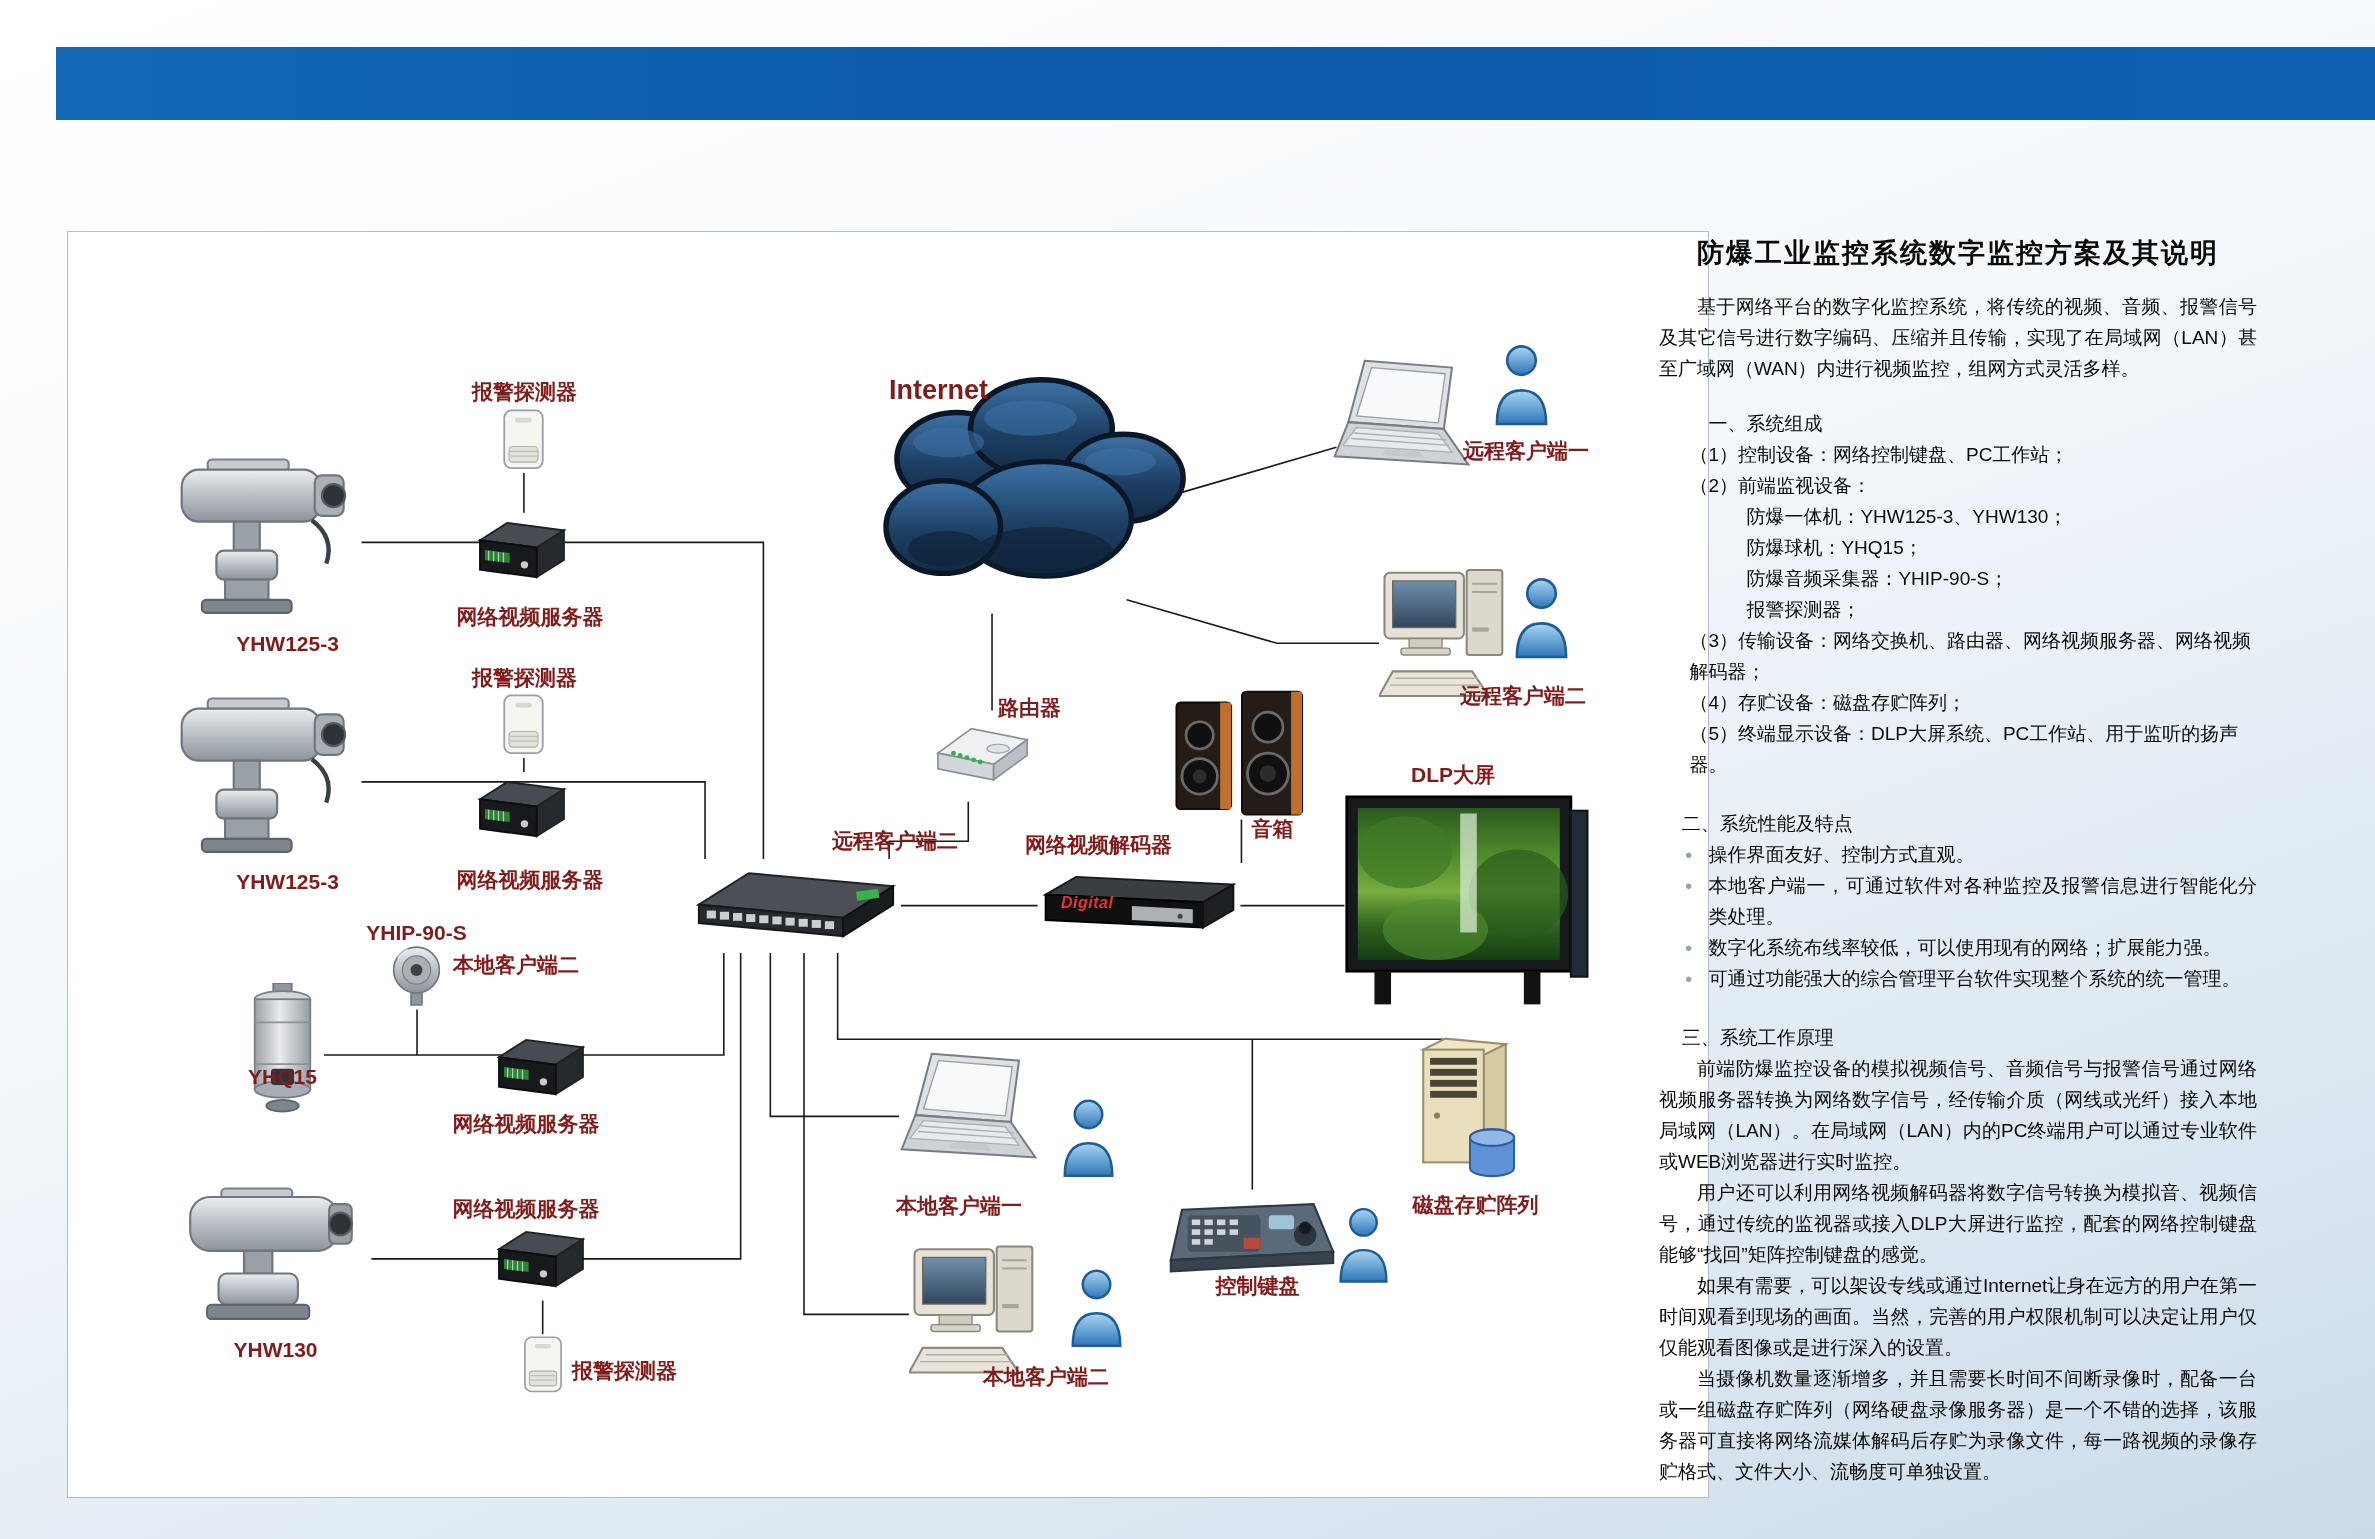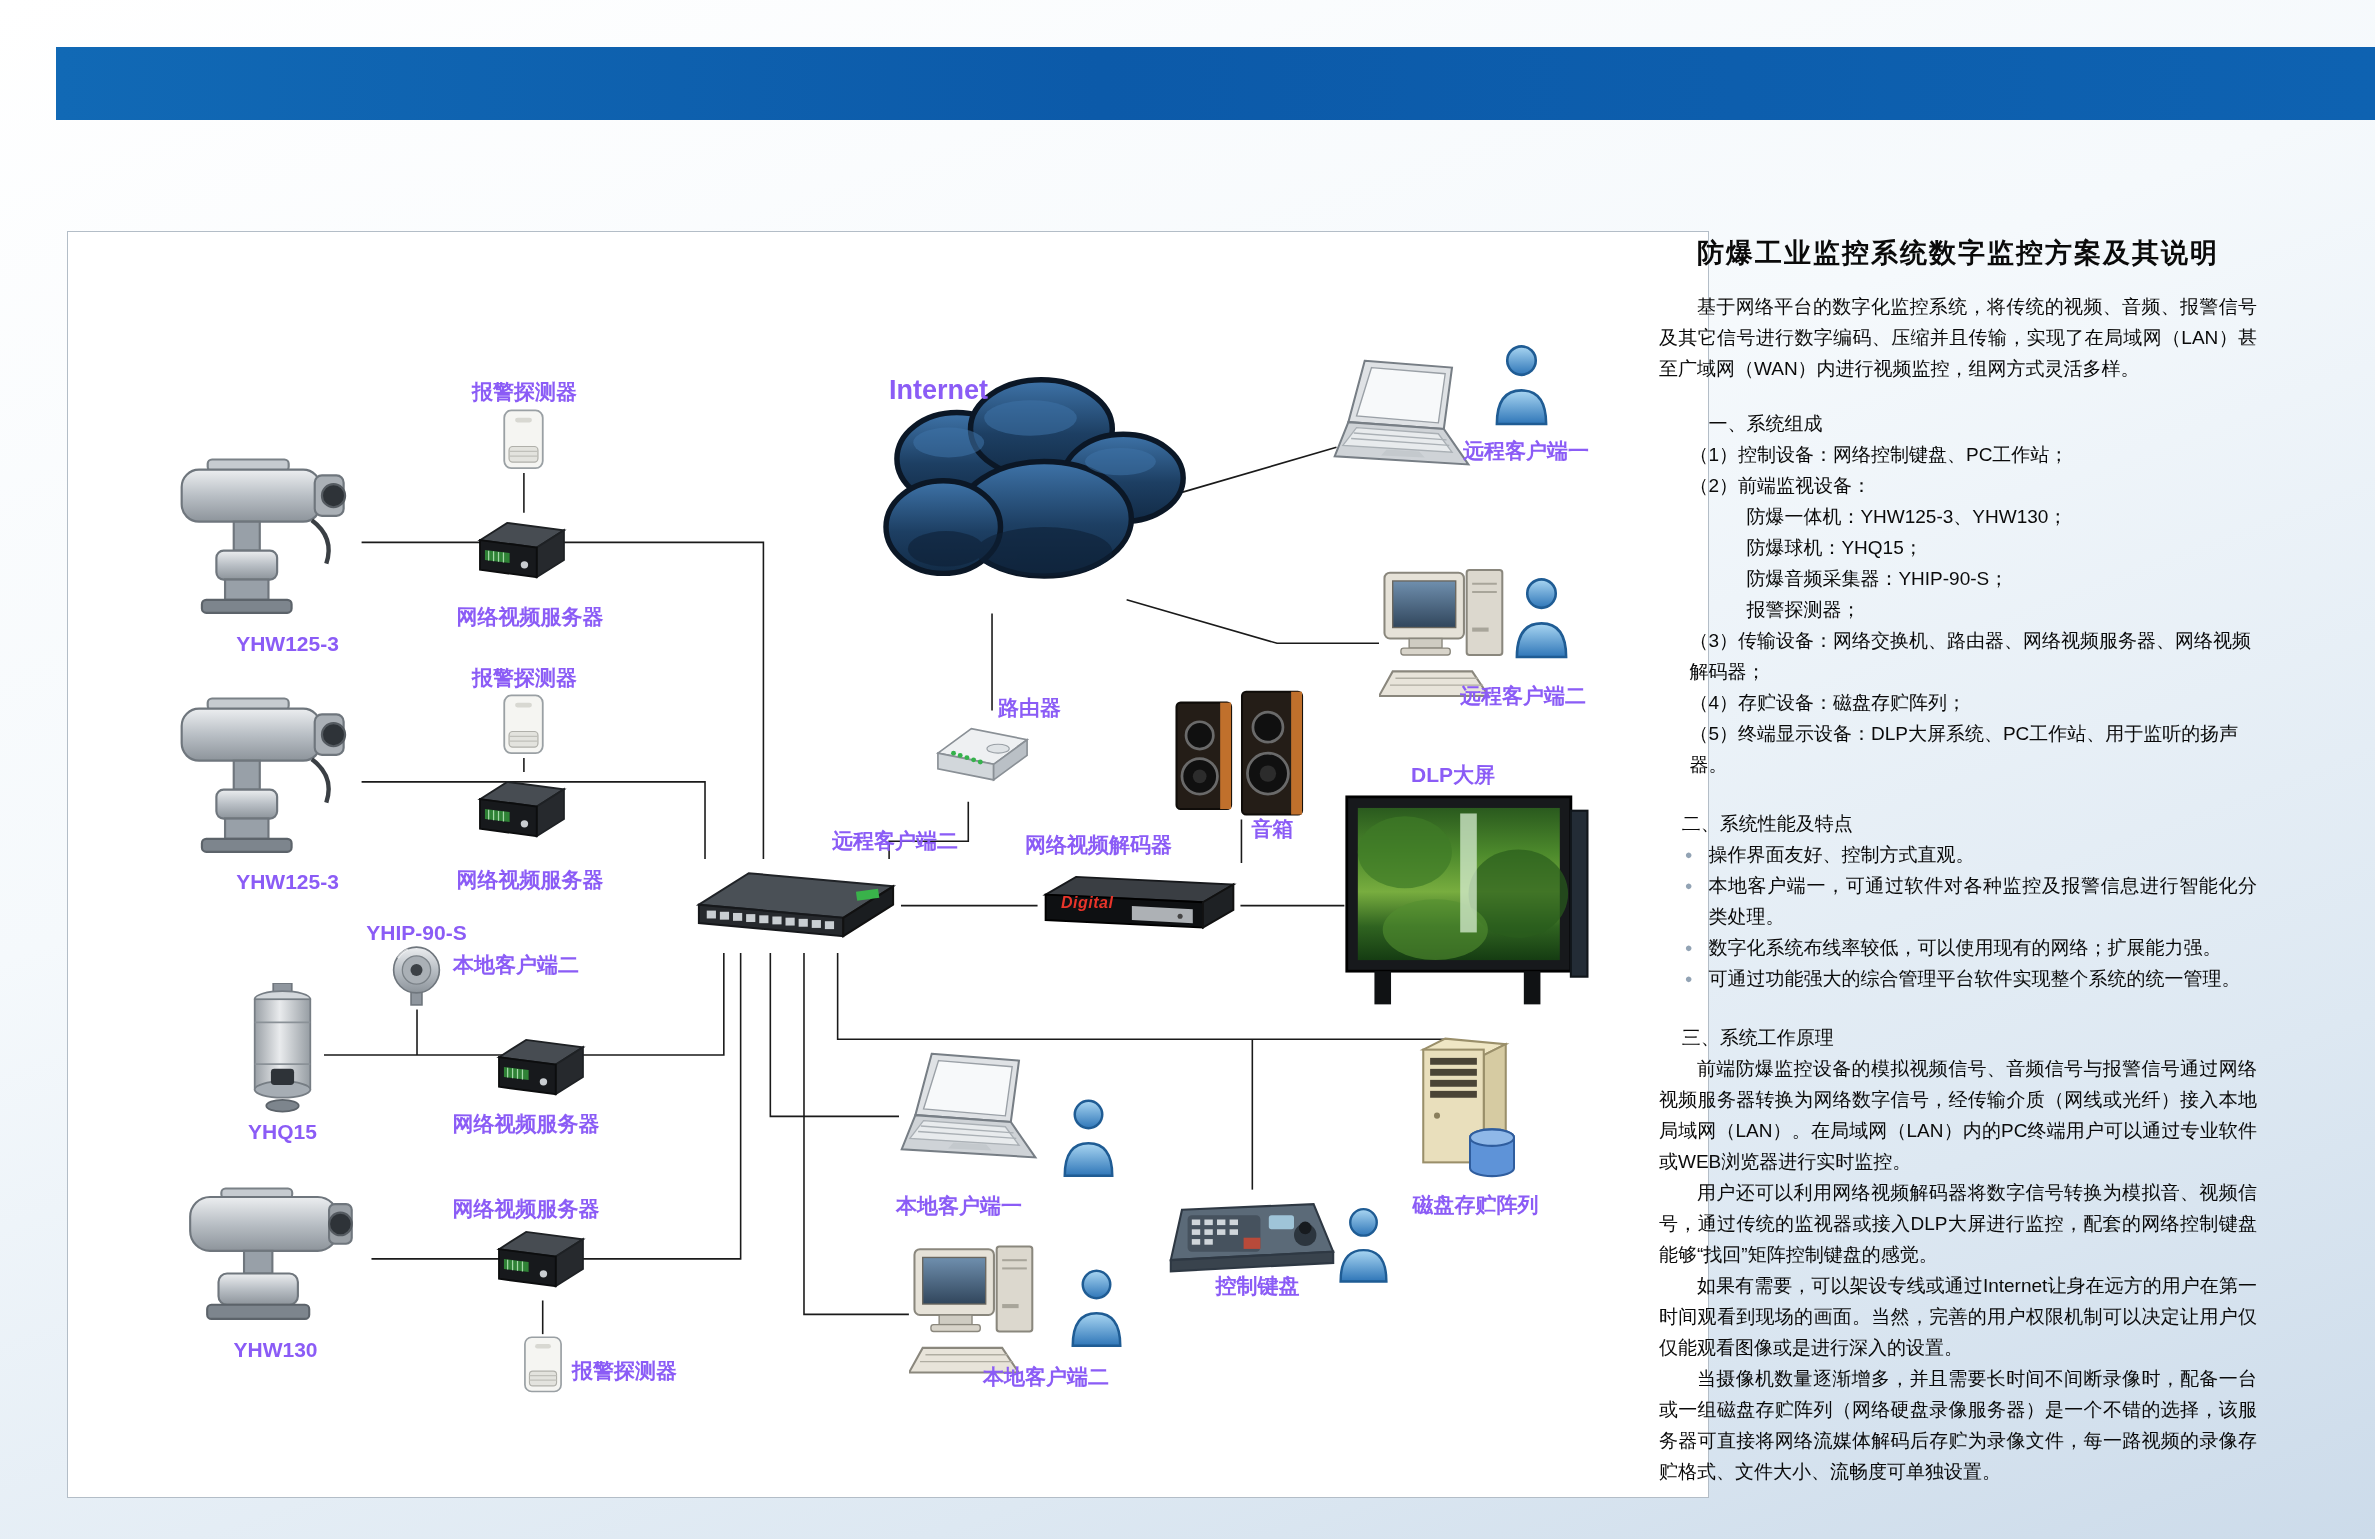--- a/index.html
+++ b/index.html
@@ -11,21 +11,21 @@
   }
   .top-bar { position:absolute; left:56px; top:47px; right:0; height:73px;
     background:linear-gradient(90deg,#1169b5 0%,#0c5aa9 45%,#0e62b1 100%); }
   .panel { position:absolute; left:67px; top:231px; width:1642px; height:1267px;
     background:#ffffff; border:1px solid #b3bdc7; }
   .stage { position:absolute; inset:0; }
   .wires { position:absolute; left:0; top:0; z-index:1; }
   .wires path { fill:none; stroke:#1a1a1a; stroke-width:1.6; }
   .dev { position:absolute; z-index:2; }
   .dev svg { width:100%; height:100%; display:block; }
-  .lbl { position:absolute; z-index:3; font-size:21px; font-weight:bold; color:#8b5cf6;
+  .lbl { position:absolute; z-index:3; font-size:21px; font-weight:bold; color:#7f1d1d;
     text-align:center; line-height:1.25; white-space:nowrap; }
   .lbl.left { text-align:left; }
   .internet-lbl { font-size:27px; }
   .brand { position:absolute; z-index:3; color:#e8342a; font-weight:bold; font-style:italic;
     font-size:16px; letter-spacing:0.5px; }
   .article { position:absolute; left:1659px; top:238px; width:598px; z-index:2;
     font-size:19px; line-height:31px; color:#0a0a0a; }
   .article h1 { font-size:27px; letter-spacing:2px; text-align:center; margin-bottom:22px; font-weight:bold; }
   .para { text-align:justify; text-indent:2em; }
   .gap { margin-top:24px; }
@@ -371,21 +371,21 @@
         <use href="#sym-audio"></use>
       </svg>
     </div>
   <div class="lbl left" style="left:453px;top:952px;width:158px">本地客户端二</div>
 
   <div class="dev" style="left:241px;top:983px;width:83px;height:139px">
       <svg viewBox="0 0 64 120">
         <use href="#sym-dome"></use>
       </svg>
     </div>
-  <div class="lbl" style="left:241px;top:1119px;width:83px">YHQ15</div>
+  <div class="lbl" style="left:241px;top:1064px;width:83px">YHQ15</div>
 
   <div class="dev" style="left:489px;top:1030px;width:99px;height:79px">
       <svg viewBox="0 0 80 64">
         <use href="#sym-server"></use>
       </svg>
     </div>
   <div class="lbl" style="left:432px;top:1111px;width:188px">网络视频服务器</div>
 
   <div class="lbl" style="left:432px;top:1196px;width:188px">网络视频服务器</div>
   <div class="dev" style="left:489px;top:1222px;width:99px;height:79px">

